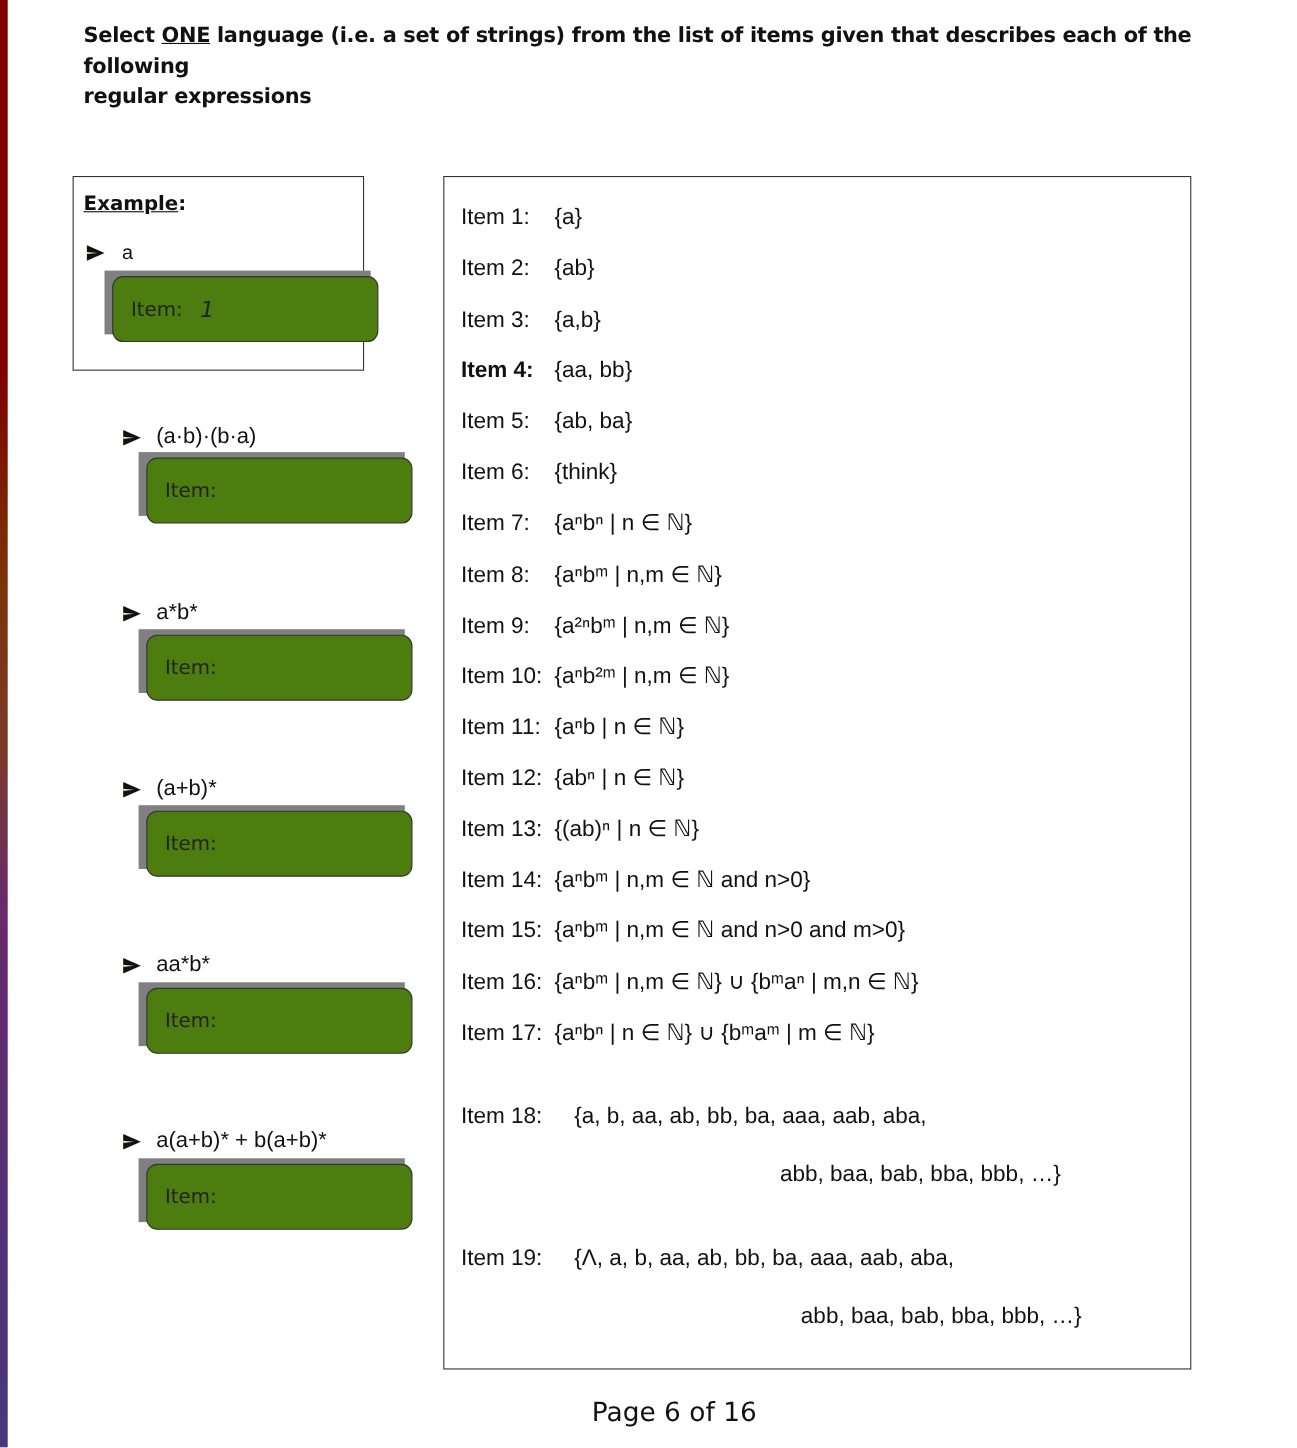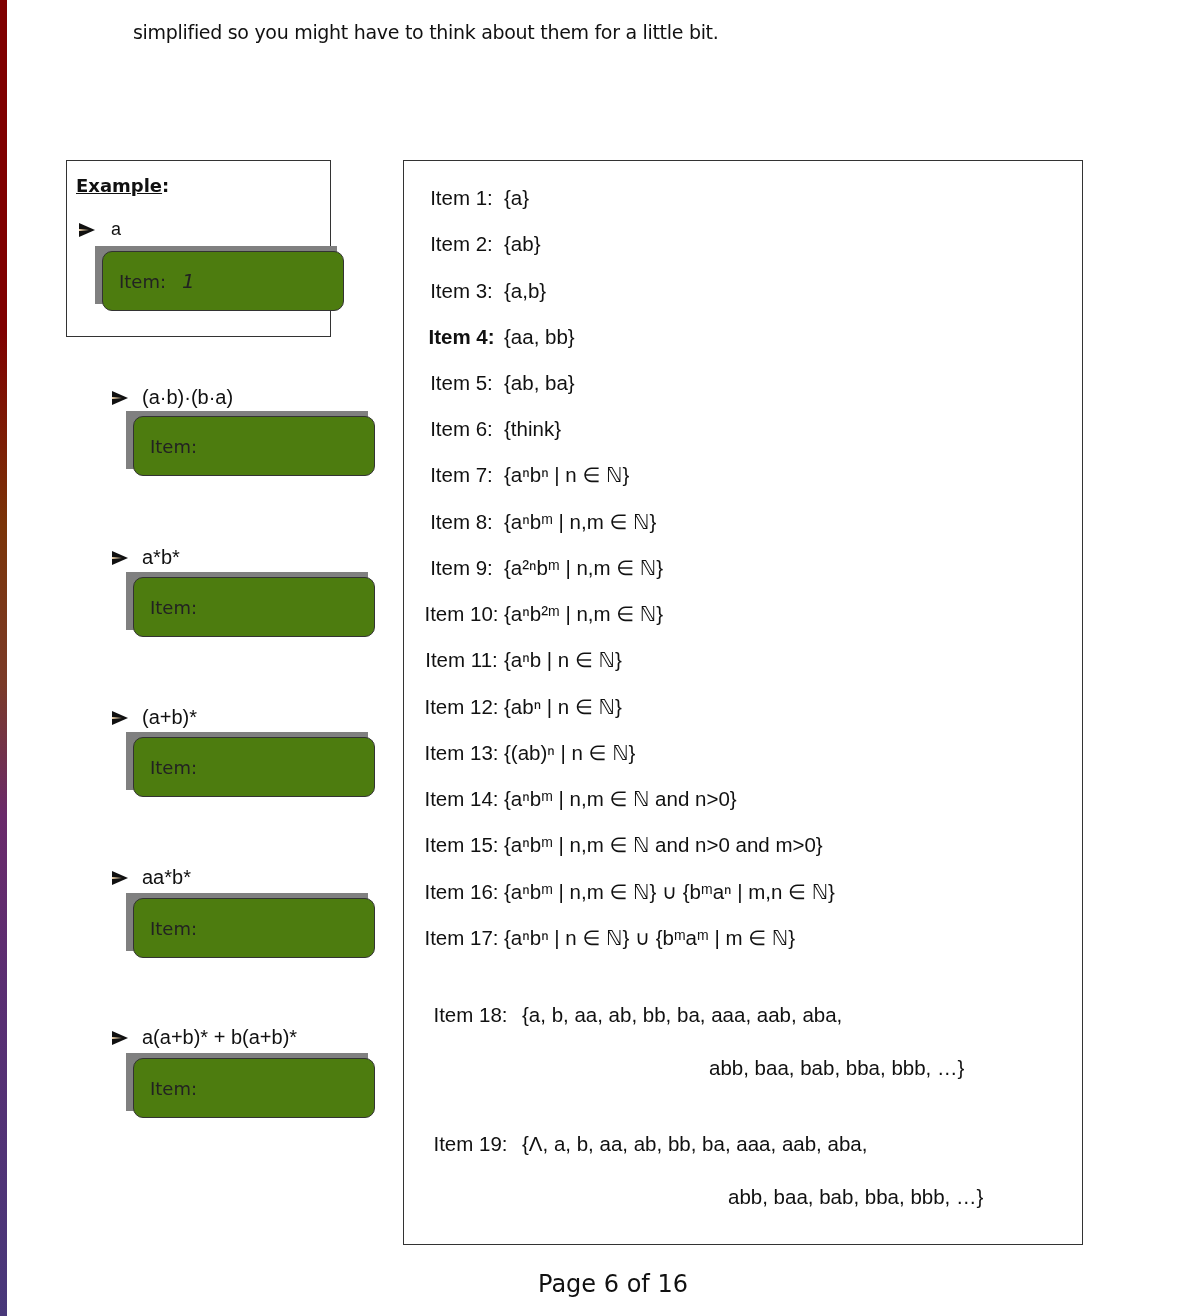--- a/index.html
+++ b/index.html
@@ -56,39 +56,41 @@
     .answer-val { font-style: italic; margin-left: 16px; font-size: 20px; }
 
     
     .items-panel {
       position: absolute; left: 403px; top: 160px; width: 680px; height: 1085px;
       border: 1.5px solid #333;
     }
     .item-row {
       position: absolute; left: 15px; font-size: 20.5px; white-space: nowrap; color: #111;
       font-family: "Liberation Sans", sans-serif;
-      text-align: center;
     }
     .item-label { display: inline-block; }
     .item-set { display: inline-block; }
     .item-cont { position: absolute; font-size: 20.5px; white-space: nowrap; font-family: "Liberation Sans", sans-serif; }
 
     .page-num {
       position: absolute; left: 538px; top: 1270px; font-family: "DejaVu Sans", sans-serif;
       font-size: 24px; color: #111;
     }
   </style>
 </head>
 <body>
 
 <div class="side-strip"></div>
 
 <div class="instructions">
+  <div class="instr-bold">
+    <span>Select </span><u>ONE</u><span> language (i.e. a set of strings) from the list of items given that describes each of the following</span><br>
+    <span>regular expressions</span>
+  </div>
   <div class="hint">
-    <div class="hint-cont">simplified so you might have to think about them for a little bit.</div>
   </div>
 </div>
 
 <div class="example-box">
   <div class="example-title"><span class="u">Example</span><span>:</span></div>
   <div class="bullet" style="left:12px; top:58px;">
     <span class="arrow"></span>
     <span style="font-size:18px; margin-left:2px;">a</span>
   </div>
   <div class="answer-wrap" style="left:28px; top:85px;">

